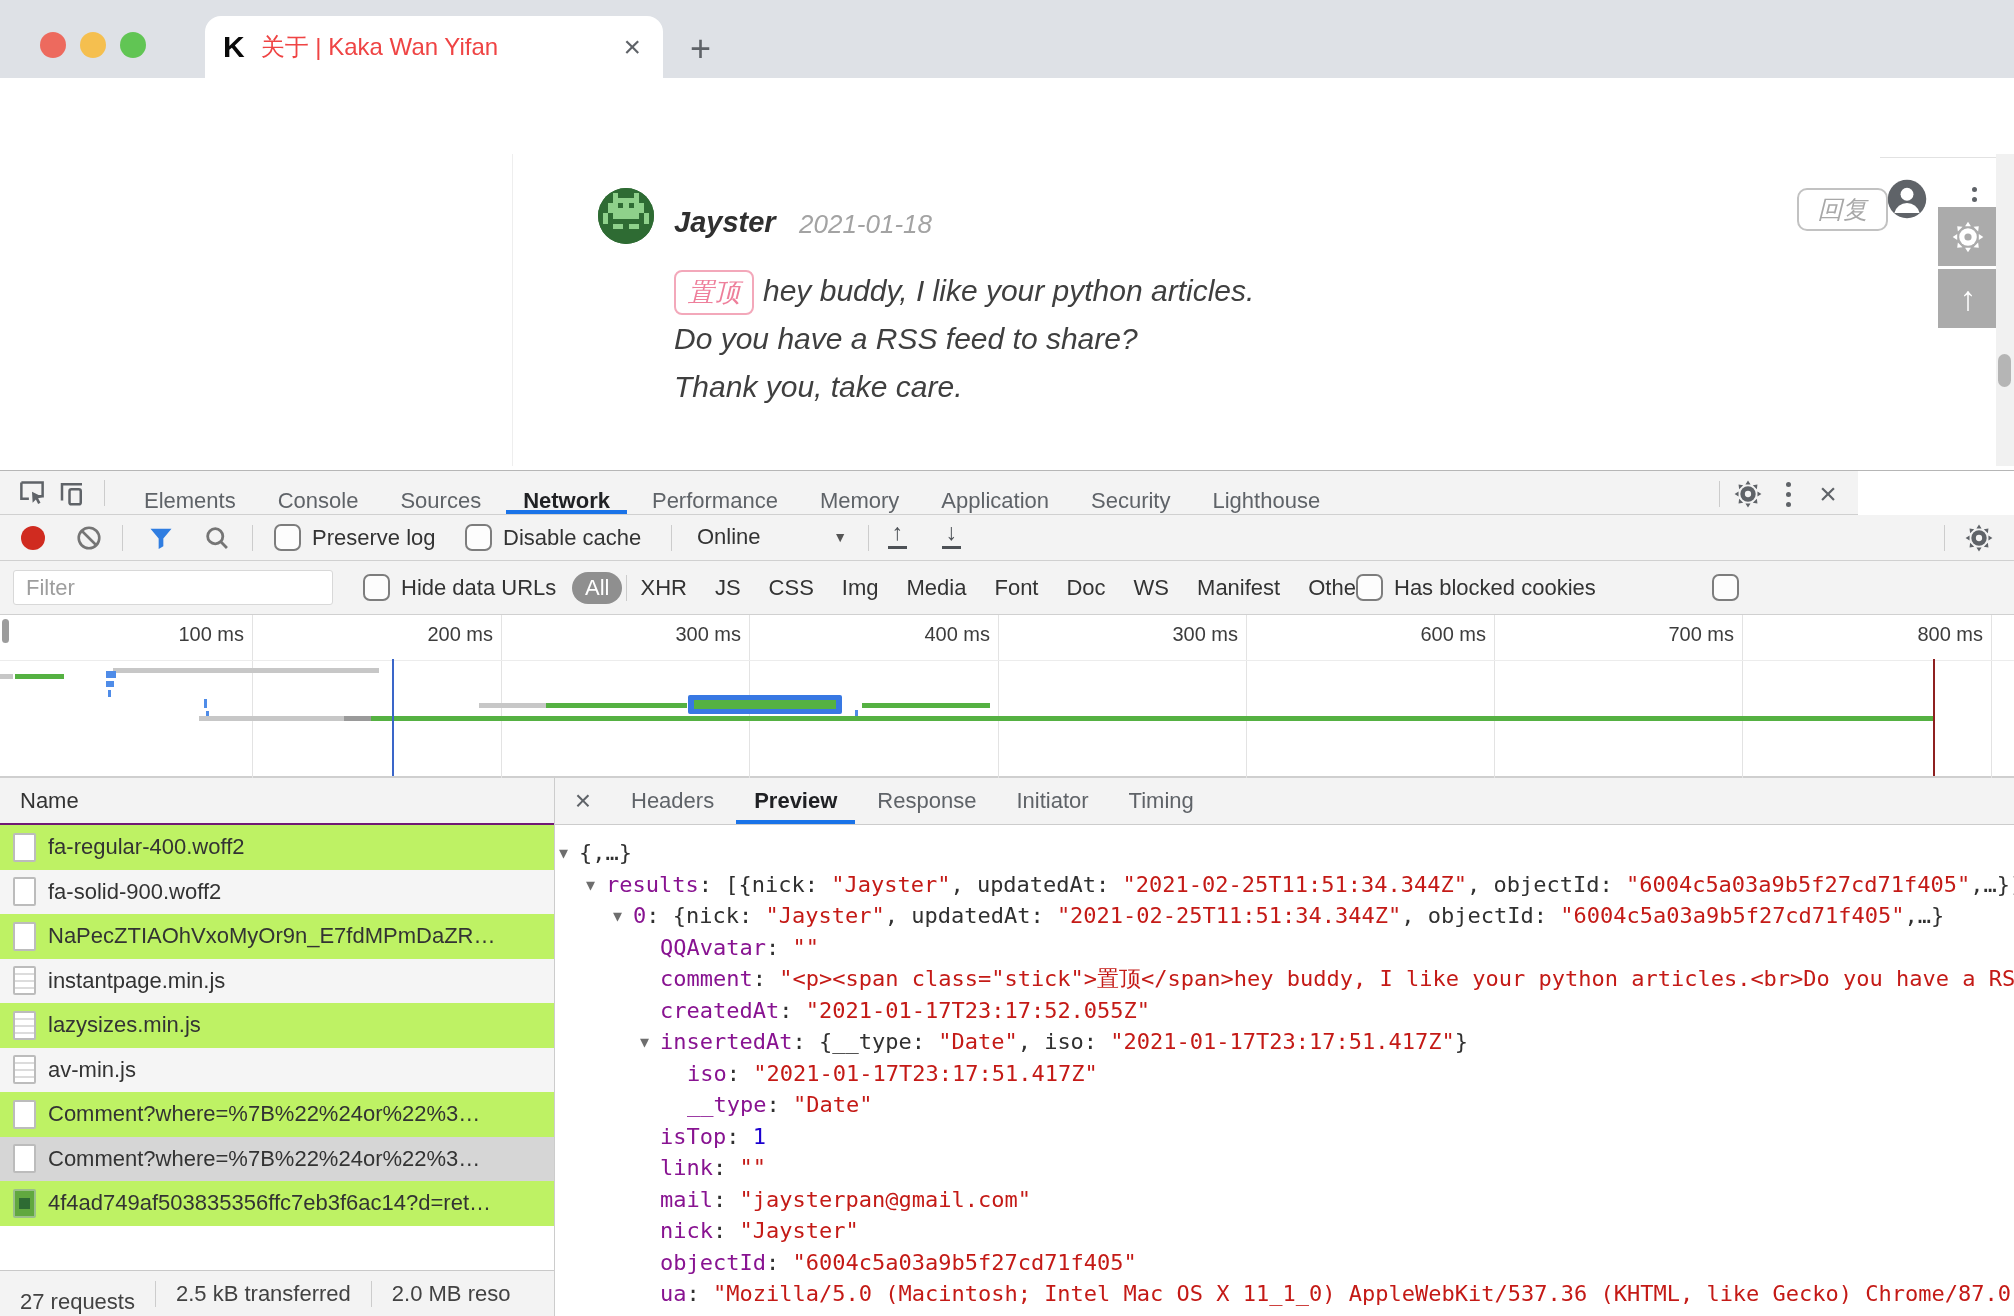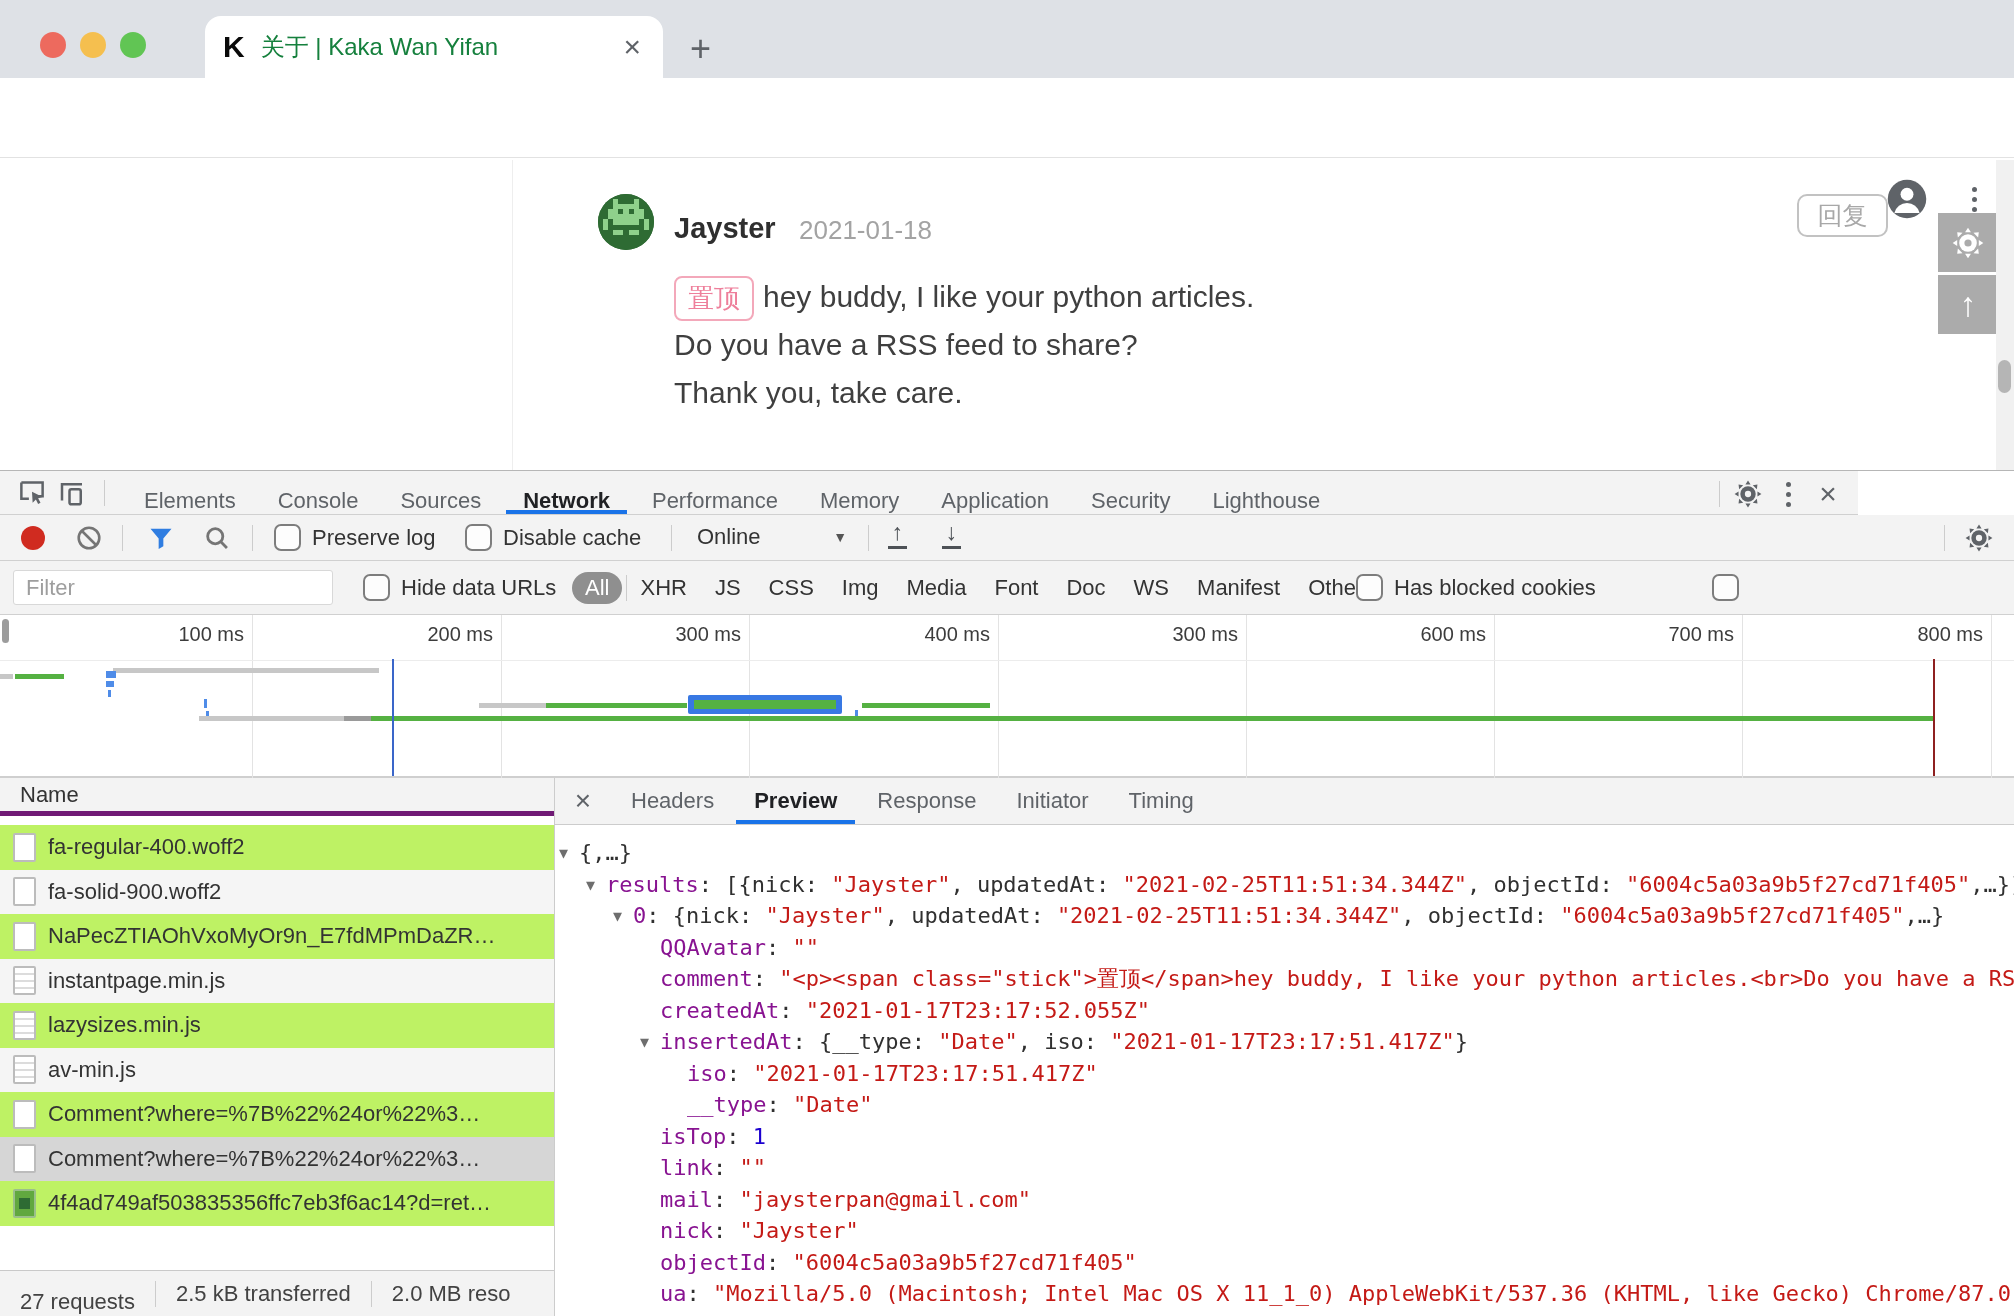--- a/index.html
+++ b/index.html
@@ -5,35 +5,35 @@
   html,body{margin:0;padding:0;background:#fff;}
   .screen{position:relative;width:2014px;height:1316px;overflow:hidden;background:#fff;
           font-family:"Liberation Sans",sans-serif;-webkit-font-smoothing:antialiased;}
   .abs{position:absolute;}
   
   #tabstrip{left:0;top:0;width:2014px;height:78px;background:#dee1e6;}
   .tlight{width:26px;height:26px;border-radius:50%;top:32px;}
   #tab{left:205px;top:16px;width:458px;height:62px;background:#fff;border-radius:16px 16px 0 0;
        display:flex;align-items:center;padding:0 18px;box-sizing:border-box;}
   #tab-favicon{font-weight:900;font-size:30px;color:#0a0a0a;margin-right:16px;}
-  #tab-title{font-size:24px;color:#15803d;flex:1;white-space:nowrap;overflow:hidden;}
+  #tab-title{font-size:24px;color:#ef4444;flex:1;white-space:nowrap;overflow:hidden;}
   #tab-close{font-size:30px;color:#5f6368;padding:0 4px;}
   #newtab{left:690px;top:28px;font-size:36px;color:#5f6368;}
   #toolbar{left:0;top:78px;width:2014px;height:80px;background:#fff;border-bottom:1px solid #e2e2e2;box-sizing:border-box;}
   .navic{top:99px;width:40px;height:40px;display:flex;align-items:center;justify-content:center;}
   #urlbar{left:232px;top:95px;width:1314px;height:54px;background:#f1f3f4;border-radius:27px;
           display:flex;align-items:center;padding:0 22px;box-sizing:border-box;}
   #url-text{font-size:28px;color:#202124;margin-left:16px;flex:1;white-space:nowrap;overflow:hidden;}
   #star{font-size:32px;color:#5f6368;}
   .ext{top:100px;width:42px;height:42px;border-radius:9px;display:flex;align-items:center;justify-content:center;position:absolute;}
   .wdot{position:absolute;width:11px;height:11px;border-radius:50%;background:#fff;bottom:6px;}
   .kebab{display:flex;flex-direction:column;gap:5px;align-items:center;}
   .kebab i{width:5px;height:5px;border-radius:50%;background:#5f6368;}
   
-  #page{left:0;top:160px;width:1880px;height:312px;background:#fff;}
+  #page{left:0;top:154px;width:1880px;height:312px;background:#fff;font-style:italic;}
   #page-vline{left:512px;top:0;width:1px;height:312px;background:#eeeeee;}
   #cavatar{left:598px;top:34px;width:56px;height:56px;border-radius:50%;overflow:hidden;background:#2e6b33;}
   #cname{left:674px;top:52px;font-size:29px;font-weight:bold;color:#2f2f2f;}
   #cdate{left:799px;top:55px;font-size:26px;color:#a3a3a3;}
   #cbadge{left:674px;top:116px;padding:3px 12px;border:2px solid #f3a8ba;border-radius:8px;
           color:#ee7f9b;font-size:26px;}
   .cline{font-size:30px;color:#3f3f3f;}
   #reply-btn{left:1797px;top:34px;width:91px;height:43px;border:2px solid #c2c2c2;border-radius:10px;
              display:flex;align-items:center;justify-content:center;font-size:25px;color:#a8a8a8;box-sizing:border-box;}
   .floatbtn{left:1938px;width:60px;height:59px;background:#ababab;display:flex;align-items:center;justify-content:center;}
@@ -79,21 +79,21 @@
   #bars{left:0;top:46px;width:2014px;height:115px;}
   .wbar{position:absolute;}
   .wbar.gray{background:#c7c7c7;}
   .wbar.dkgray{background:#9a9a9a;}
   .wbar.green{background:#55b142;}
   .wbar.blue{background:#4f8ce8;}
   .wbar.selbox{background:#3878e3;border-radius:2px;}
   
   #dt-table{left:0;top:307px;width:2014px;height:539px;}
   #name-panel{left:0;top:0;width:554px;height:539px;}
-  #name-header{left:0;top:0;width:554px;height:38px;background:#f3f3f3;border-bottom:5px solid #701a75;
+  #name-header{left:0;top:0;width:554px;height:47px;background:#f3f3f3;border-bottom:2px solid #701a75;
                display:flex;align-items:center;box-sizing:border-box;}
   #name-header span{font-size:22px;color:#333;margin-left:20px;}
   #req-rows{left:0;top:47px;width:554px;height:445px;overflow:hidden;}
   .rrow{display:flex;align-items:center;height:44.5px;background:#bef264;overflow:hidden;}
   .rrow.stripe{background:#f5f5f5;}
   .rrow.selected{background:#d6d6d6;}
   .ric{flex:0 0 23px;height:29px;margin:0 12px 0 13px;box-sizing:border-box;}
   .ric.file{background:#fff;border:2px solid #bcbcbc;border-radius:2px;}
   .ric.script{background:repeating-linear-gradient(to bottom,#fff 0 5px,#dcdcdc 5px 7px);
               border:2px solid #bcbcbc;border-radius:2px;}

